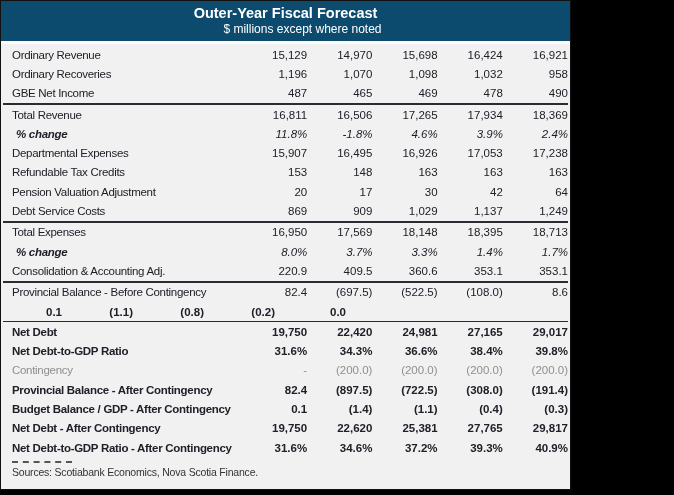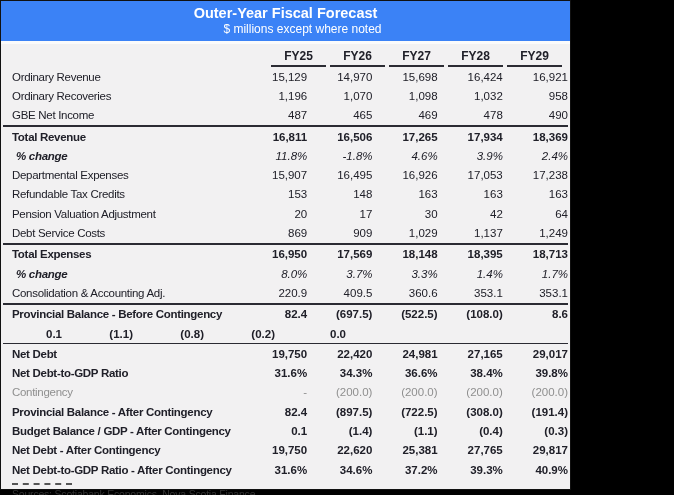--- a/index.html
+++ b/index.html
@@ -5,40 +5,40 @@
   html,body{margin:0;padding:0;}
   body{
     width:674px;height:495px;background:#000;position:relative;
     font-family:"Liberation Sans",sans-serif;overflow:hidden;
   }
   .card{
     position:absolute;top:0;left:0;width:571px;height:490px;
     background:#f2f1f2;border:1px solid #111;box-sizing:border-box;
   }
   .banner{
-    background:#3b82f6;color:#fff;text-align:center;
+    background:#0c4a6e;color:#fff;text-align:center;
     padding:3px 0 4px 0;
   }
   .banner .title{font-size:14.5px;font-weight:bold;line-height:18px;}
   .banner .subtitle{font-size:12px;line-height:15px;margin-left:34px;}
   .gap{height:3px;background:#fbfbfb;}
   .table{padding:1px 2px 0 2px;color:#202029;}
   .hdr-row{display:flex;align-items:flex-end;height:22px;}
   .hdr-spacer{width:264px;}
   .hcell{
     width:55px;margin-left:4px;text-align:center;font-weight:bold;
     font-size:12px;border-bottom:2px solid #2b2b33;padding-bottom:2px;
   }
   .row{display:flex;align-items:center;height:19.3px;font-size:11.5px;gap:12px;}
   .cell-label{
     width:264px;box-sizing:border-box;padding-left:9px;
     letter-spacing:-0.3px;white-space:nowrap;overflow:hidden;
   }
   .cell-num{width:59px;text-align:right;white-space:nowrap;}
-  .row.total{font-weight:bold;border-top:2px solid #2b2b33;}
+  .row.total{font-weight:normal;border-top:2px solid #2b2b33;justify-content:flex-end;}
   .row.bold{font-weight:bold;}
   .row.bold-topline{font-weight:bold;border-top:1.5px solid #2b2b33;}
   .row.pct{font-style:italic;}
   .row.pct .cell-label{font-weight:bold;padding-left:13px;font-style:italic;}
   .row.muted{color:#8f8f8f;}
   .dash-divider{
     width:60px;border-top:2px dashed #555;
     margin:4px 0 3px 9px;height:0;
   }
   .sources{font-size:10.5px;color:#333;padding-left:9px;letter-spacing:-0.2px;}
@@ -46,28 +46,20 @@
 </head>
 <body>
 
 <div class="card">
   <div class="banner">
     <div class="title">Outer-Year Fiscal Forecast</div>
     <div class="subtitle">$ millions except where noted</div>
   </div>
   <div class="gap"></div>
   <div class="table">
-    <div class="hdr-row">
-      <div class="hdr-spacer"></div>
-    <div class="hcell">FY25</div>
-        <div class="hcell">FY26</div>
-        <div class="hcell">FY27</div>
-        <div class="hcell">FY28</div>
-        <div class="hcell">FY29</div>
-      </div>
     <div>
         <div class="row normal">
           <div class="cell-label">Ordinary Revenue</div>
           <div class="cell-num">15,129</div>
           <div class="cell-num">14,970</div>
           <div class="cell-num">15,698</div>
           <div class="cell-num">16,424</div>
           <div class="cell-num">16,921</div>
         </div>
         <div class="row normal">

